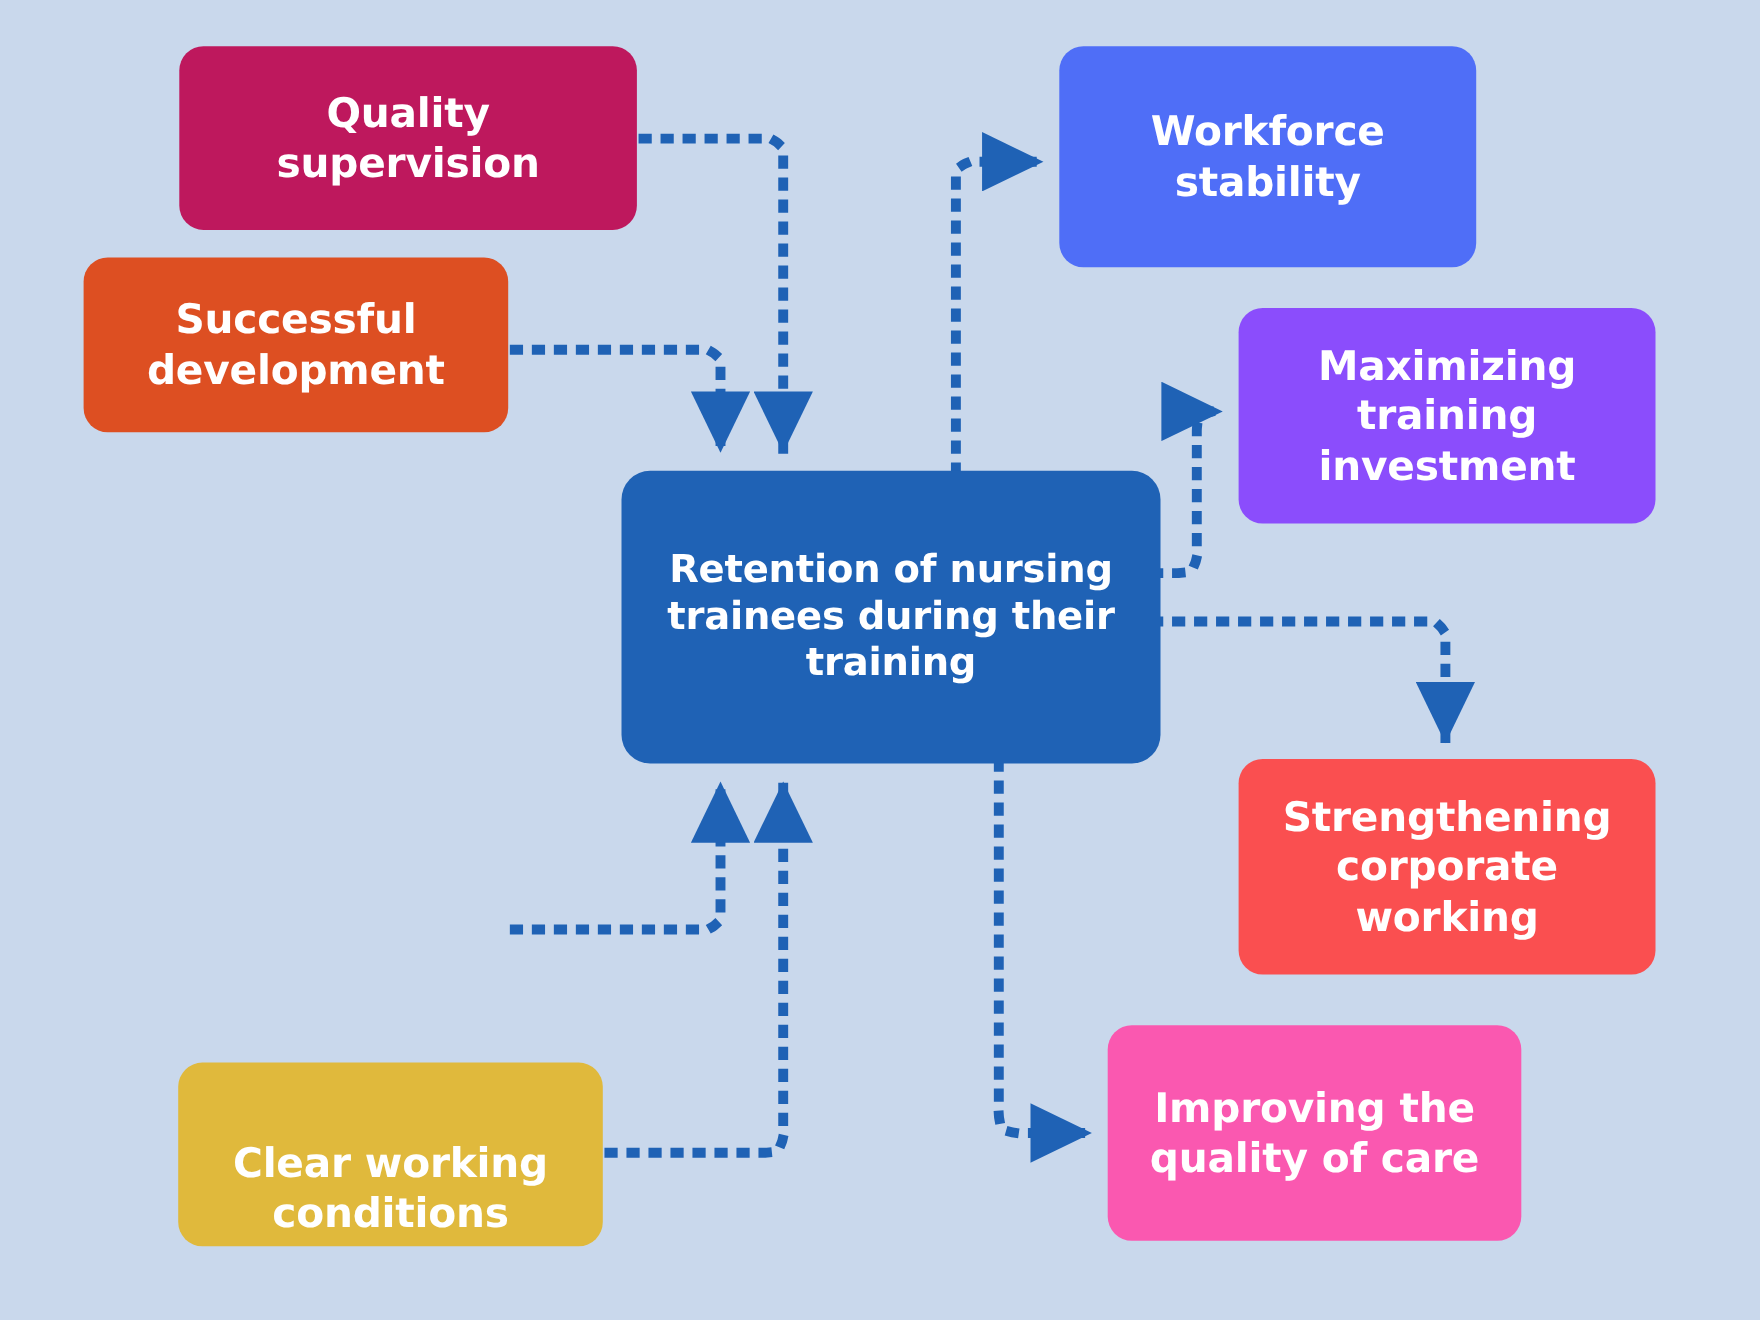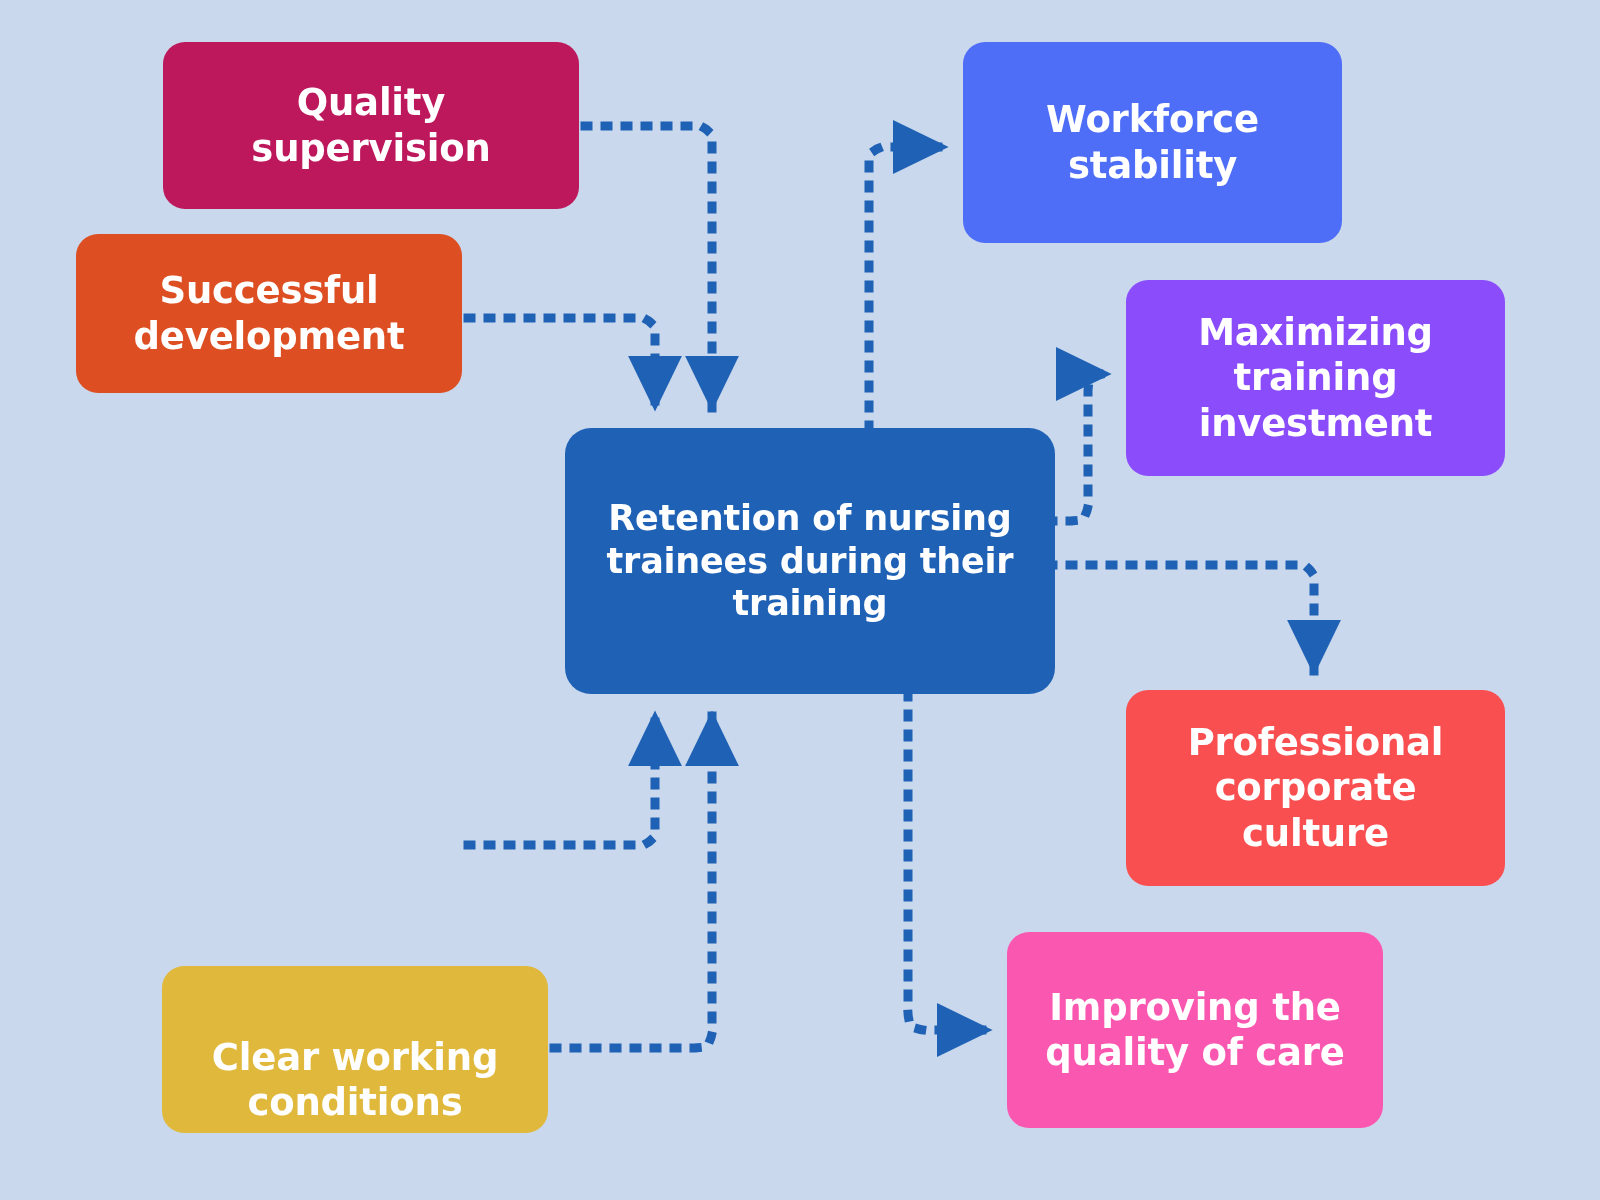--- a/index.html
+++ b/index.html
@@ -108,20 +108,20 @@
 
   <div class="node n-workforce" style="background:#4f6ef7">
     <span class="node-label">Workforce stability</span>
   </div>
 
   <div class="node n-maximizing" style="background:#8b4dfc">
     <span class="node-label">Maximizing training investment</span>
   </div>
 
   <div class="node n-culture" style="background:#fa4f50">
-    <span class="node-label">Professional corporate culture</span>
+    <span class="node-label">Strengthening corporate working</span>
   </div>
 
   <div class="node n-care" style="background:#fa58b0">
     <span class="node-label">Improving the quality of care</span>
   </div>
 
 </div>
 
 </body></html>

